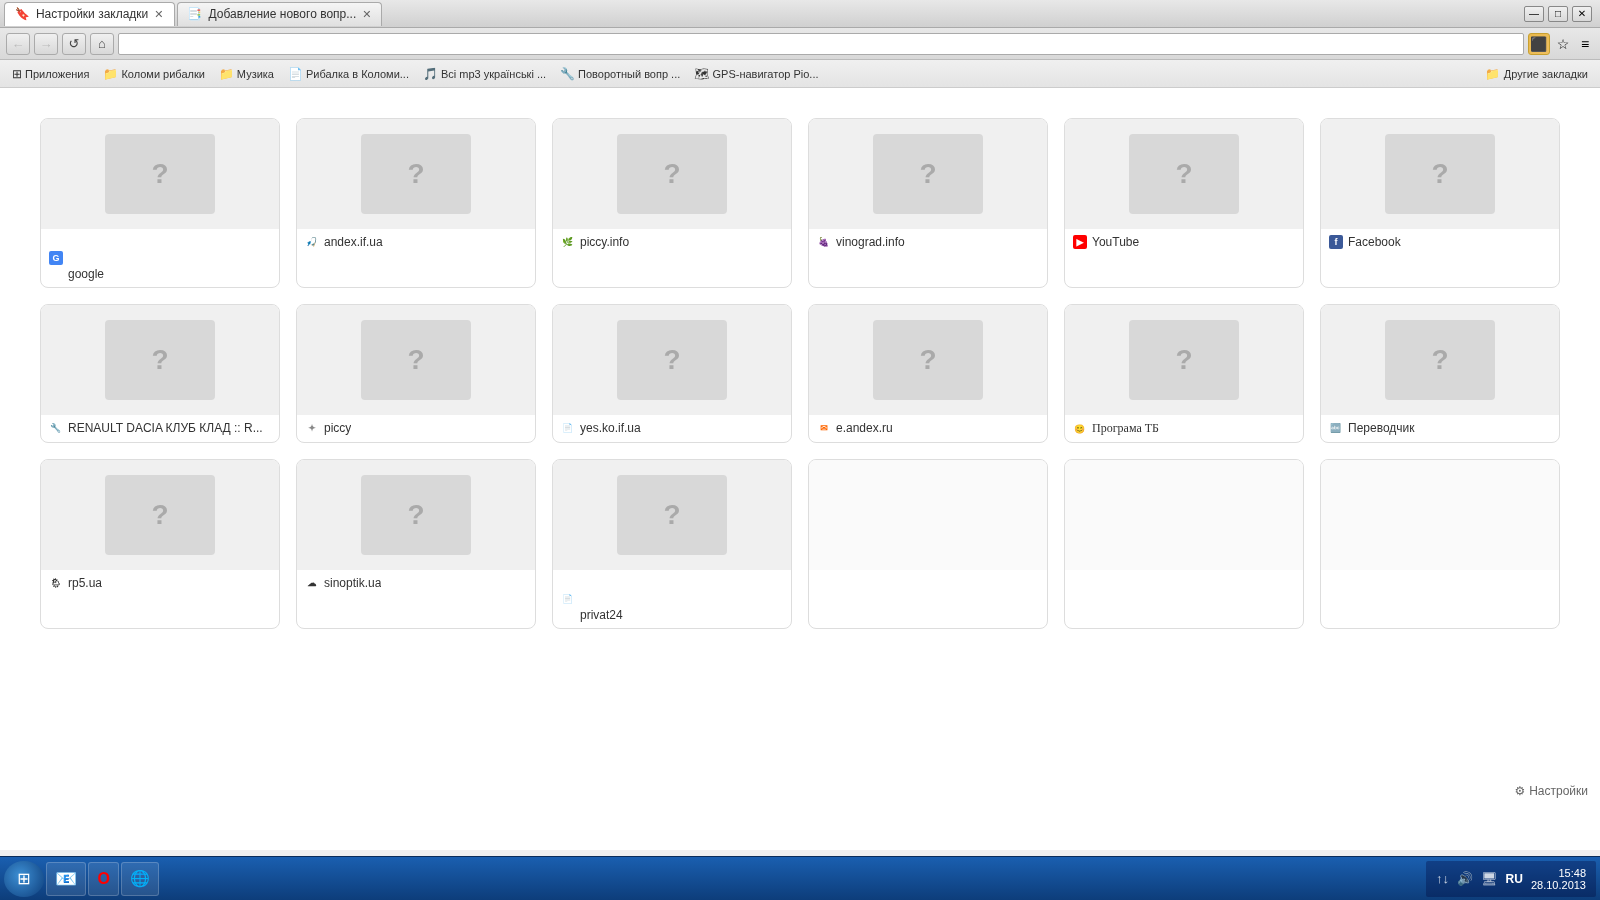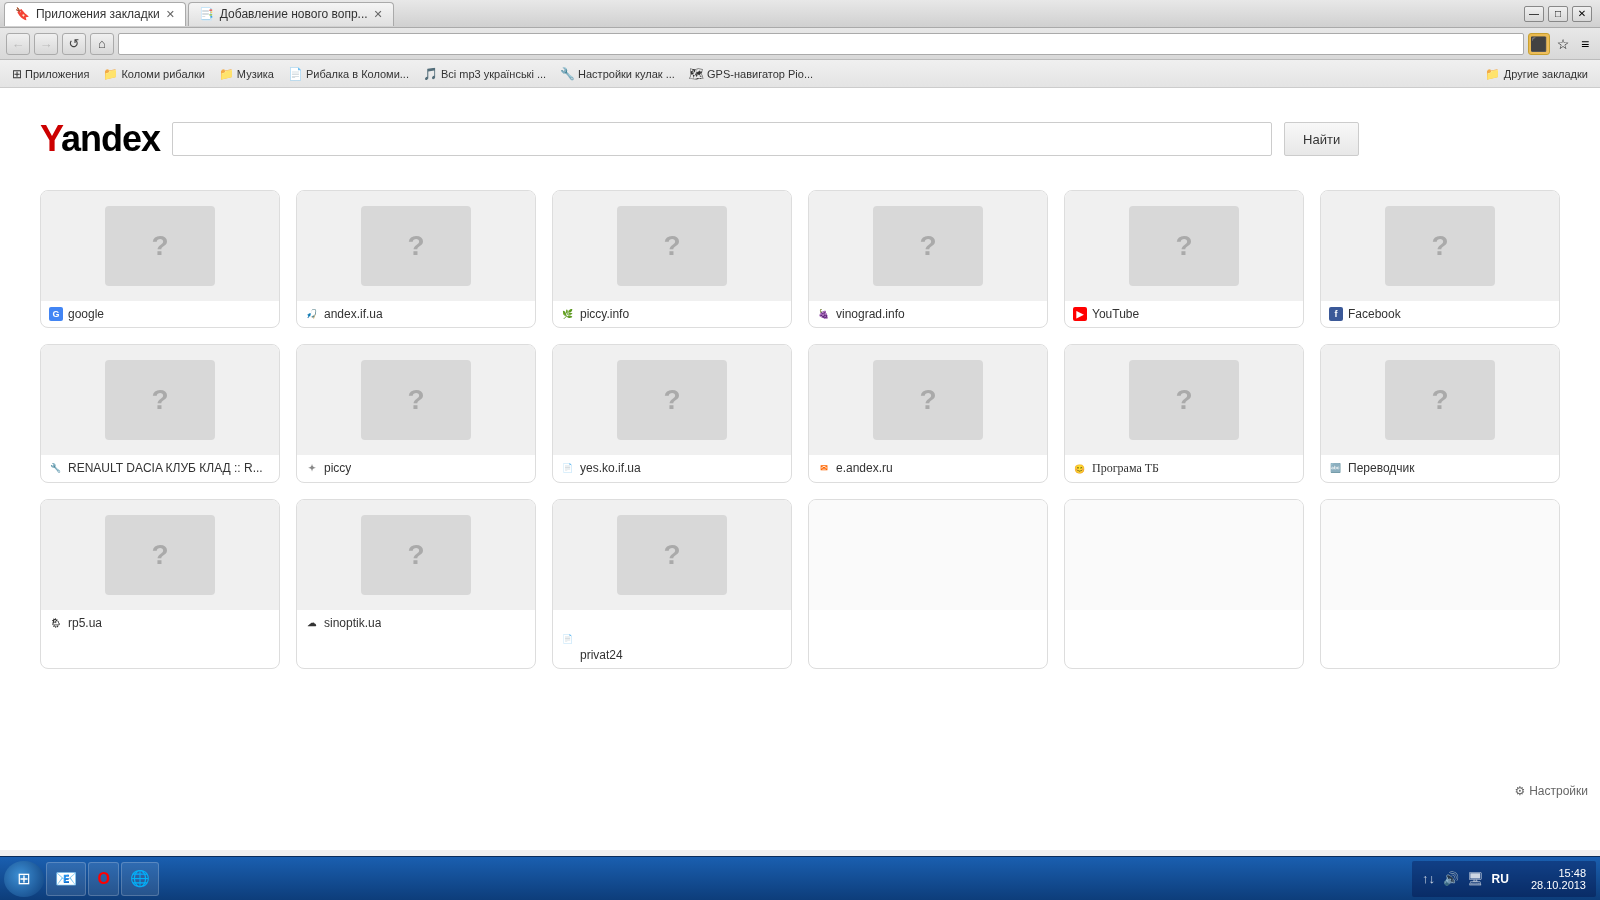--- a/index.html
+++ b/index.html
@@ -224,21 +224,21 @@
       font-size: 18px;
     }
     .taskbar-spacer { flex: 1; }
     .taskbar-tray {
       display: flex; align-items: center; gap: 8px;
       background: rgba(0,0,50,0.3);
       height: 36px;
       padding: 0 10px;
       border-radius: 2px;
     }
-    .tray-text { color: white; font-size: 11px; text-align: right; margin-left: 14px; }
+    .tray-text { color: white; font-size: 11px; text-align: right; }
     .tray-icon { color: rgba(255,255,255,0.8); font-size: 13px; }
 
     
     .settings-link {
       position: absolute;
       bottom: 52px;
       right: 12px;
       font-size: 12px;
       color: #666;
       cursor: pointer;
@@ -254,21 +254,21 @@
   </style>
 </head>
 <body>
 
 <div class="page-wrapper">
 
   <div class="title-bar">
     <div class="title-bar-left">
       <div class="tab active">
         <span>🔖</span>
-        <span>Приложения закладки</span>
+        <span>Настройки закладки</span>
         <span class="tab-close">✕</span>
       </div>
       <div class="tab">
         <span>📑</span>
         <span>Добавление нового вопр...</span>
         <span class="tab-close">✕</span>
       </div>
     </div>
     <div class="title-bar-right">
       <div class="win-btn">—</div>
@@ -306,51 +306,44 @@
     <div class="bm-item">
       <span class="bm-icon">📄</span>
       <span>Рибалка в Коломи...</span>
     </div>
     <div class="bm-item">
       <span class="bm-icon">🎵</span>
       <span>Всі mp3 українські ...</span>
     </div>
     <div class="bm-item">
       <span class="bm-icon">🔧</span>
-      <span>Настройки кулак ...</span>
+      <span>Поворотный вопр ...</span>
     </div>
     <div class="bm-item">
       <span class="bm-icon">🗺</span>
       <span>GPS-навигатор Рio...</span>
     </div>
     <div style="flex:1"></div>
     <div class="bm-item">
       <span class="bm-icon">📁</span>
       <span>Другие закладки</span>
     </div>
   </div>
 
   <div class="page-content" style="height: 762px;">
 
-    <div class="yandex-header">
-      <div class="yandex-logo">
-        <span style="color:#cc0000">Y</span><span>andex</span>
-      </div>
-      <input class="search-box" type="text" value="" style="">
-      <button class="search-btn">Найти</button>
-    </div>
 
     <div class="bookmarks-grid" id="grid-container">
     <div class="bookmark-card">
           <div class="bookmark-thumb">
             <div class="thumb-placeholder">?</div>
           </div>
           <div class="bookmark-label">
             <span class="site-icon" style="background: rgb(66, 133, 244); color: white;">G</span>
-            <span style="overflow: hidden; text-overflow: ellipsis; white-space: nowrap;">google</span>
+            <span style="overflow: hidden; text-overflow: ellipsis; white-space: nowrap; margin-top: 32px;">google</span>
           </div>
         </div>
         <div class="bookmark-card">
           <div class="bookmark-thumb">
             <div class="thumb-placeholder">?</div>
           </div>
           <div class="bookmark-label">
             <span class="site-icon">🎣</span>
             <span style="overflow: hidden; text-overflow: ellipsis; white-space: nowrap;">andex.if.ua</span>
           </div>

